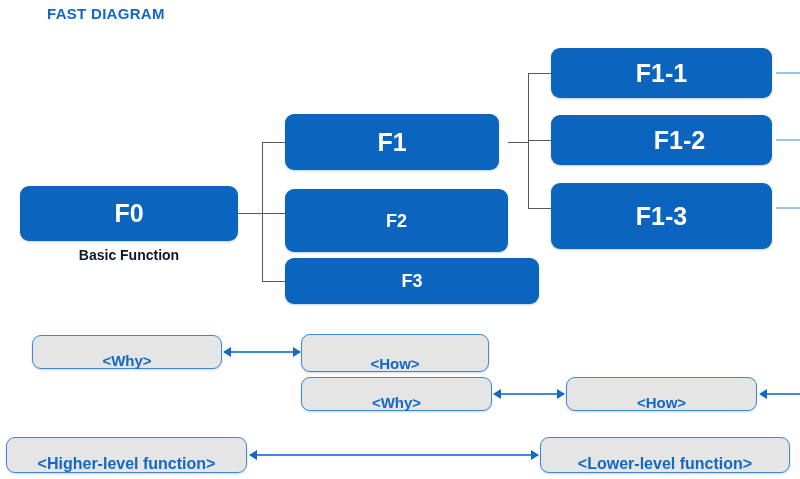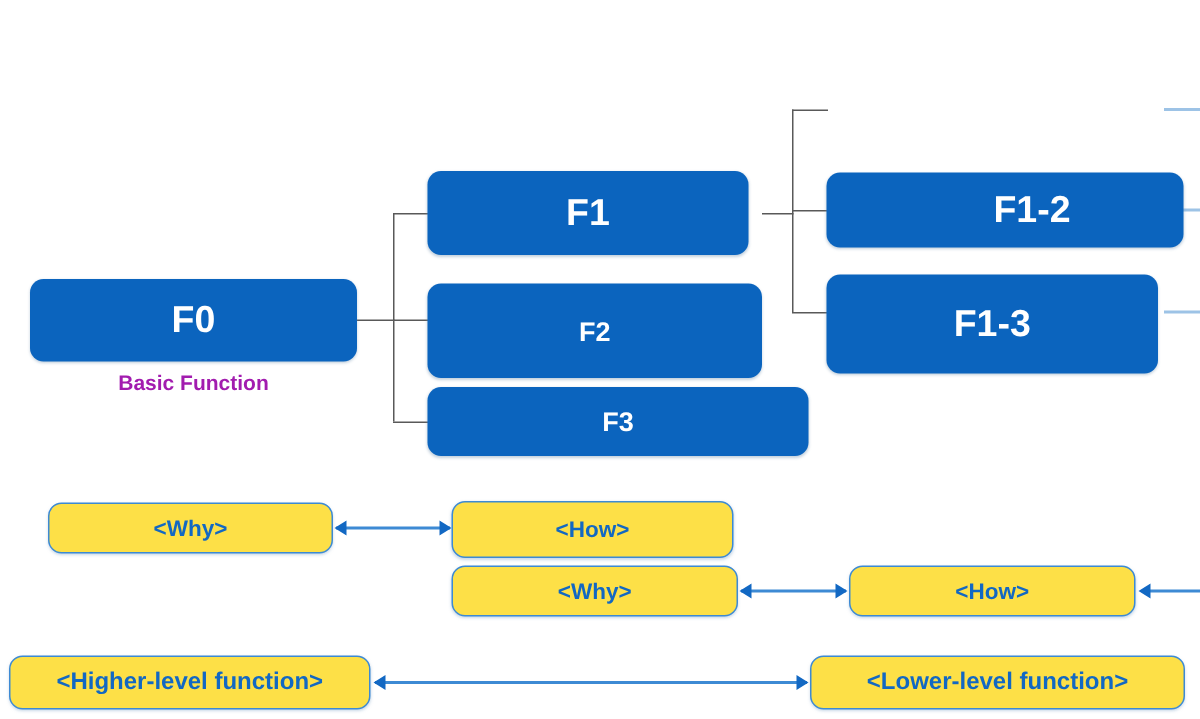--- a/index.html
+++ b/index.html
@@ -48,32 +48,32 @@
   .fbox-label {
     display: block;
     white-space: nowrap;
   }
 
   #box-f0      { left: 20px;  top: 186px; width: 218px; height: 55px; font-size: 25px; }
   #box-f1      { left: 285px; top: 114px; width: 214px; height: 56px; font-size: 25px; }
   #box-f2      { left: 285px; top: 189px; width: 223px; height: 63px; font-size: 18px; }
   #box-f3      { left: 285px; top: 258px; width: 254px; height: 46px; font-size: 18px; }
   #box-f1-1    { left: 551px; top: 48px;  width: 221px; height: 50px; font-size: 25px; }
-  #box-f1-2    { left: 551px; top: 115px; width: 238px; height: 50px; font-size: 25px; padding-left: 36px; }
+  #box-f1-2    { left: 551px; top: 115px; width: 221px; height: 50px; font-size: 25px; padding-left: 36px; }
   #box-f1-3    { left: 551px; top: 183px; width: 221px; height: 66px; font-size: 25px; }
 
   #label-basic-function {
     position: absolute;
     left: 20px;
     top: 247px;
     width: 218px;
     text-align: center;
     font-size: 14px;
     font-weight: bold;
-    color: #a21caf;
+    color: #0f172a;
     white-space: nowrap;
   }
 
   
   .conn {
     position: absolute;
     background: #595959;
   }
   .conn-v { width: 1px; }
   .conn-h { height: 1px; }
@@ -81,25 +81,25 @@
   
   .stub {
     position: absolute;
     height: 2px;
     background: #9DC3E6;
   }
 
   
   .obox {
     position: absolute;
-    background: #fde047;
+    background: #e5e5e5;
     border: 1.6px solid #3D8AD4;
     border-radius: 9px;
     display: flex;
-    align-items: center;
+    align-items: flex-end;
     justify-content: center;
     box-sizing: border-box;
     color: #1268C3;
     font-weight: bold;
     box-shadow: 0 1px 2px rgba(150,180,210,0.5);
     line-height: 1;
   }
   .obox-label {
     display: block;
     white-space: nowrap;
@@ -126,20 +126,21 @@
     border-bottom: 5px solid transparent;
   }
   .arrow-head-left  { border-right: 8px solid #1268C3; }
   .arrow-head-right { border-left: 8px solid #1268C3; }
 </style>
 </head>
 <body>
 
 <div id="canvas">
 
+  <div id="diagram-title">FAST DIAGRAM</div>
 
   <div class="conn conn-h" style="left:238px; top:213px; width:25px;"></div>
   <div class="conn conn-v" style="left:262px; top:142px; height:139px;"></div>
   <div class="conn conn-h" style="left:262px; top:142px; width:24px;"></div>
   <div class="conn conn-h" style="left:262px; top:213px; width:24px;"></div>
   <div class="conn conn-h" style="left:262px; top:281px; width:24px;"></div>
 
   <div class="conn conn-h" style="left:508px; top:142px; width:21px;"></div>
   <div class="conn conn-v" style="left:528px; top:73px; height:135px;"></div>
   <div class="conn conn-h" style="left:528px; top:73px; width:24px;"></div>
@@ -158,20 +159,23 @@
   <div class="fbox" id="box-f1">
     <span class="fbox-label">F1</span>
   </div>
   <div class="fbox" id="box-f2">
     <span class="fbox-label">F2</span>
   </div>
   <div class="fbox" id="box-f3">
     <span class="fbox-label">F3</span>
   </div>
 
+  <div class="fbox" id="box-f1-1">
+    <span class="fbox-label">F1-1</span>
+  </div>
   <div class="fbox" id="box-f1-2">
     <span class="fbox-label">F1-2</span>
   </div>
   <div class="fbox" id="box-f1-3">
     <span class="fbox-label">F1-3</span>
   </div>
 
   <div class="obox" id="obox-why-1">
     <span class="obox-label">&lt;Why&gt;</span>
   </div>

